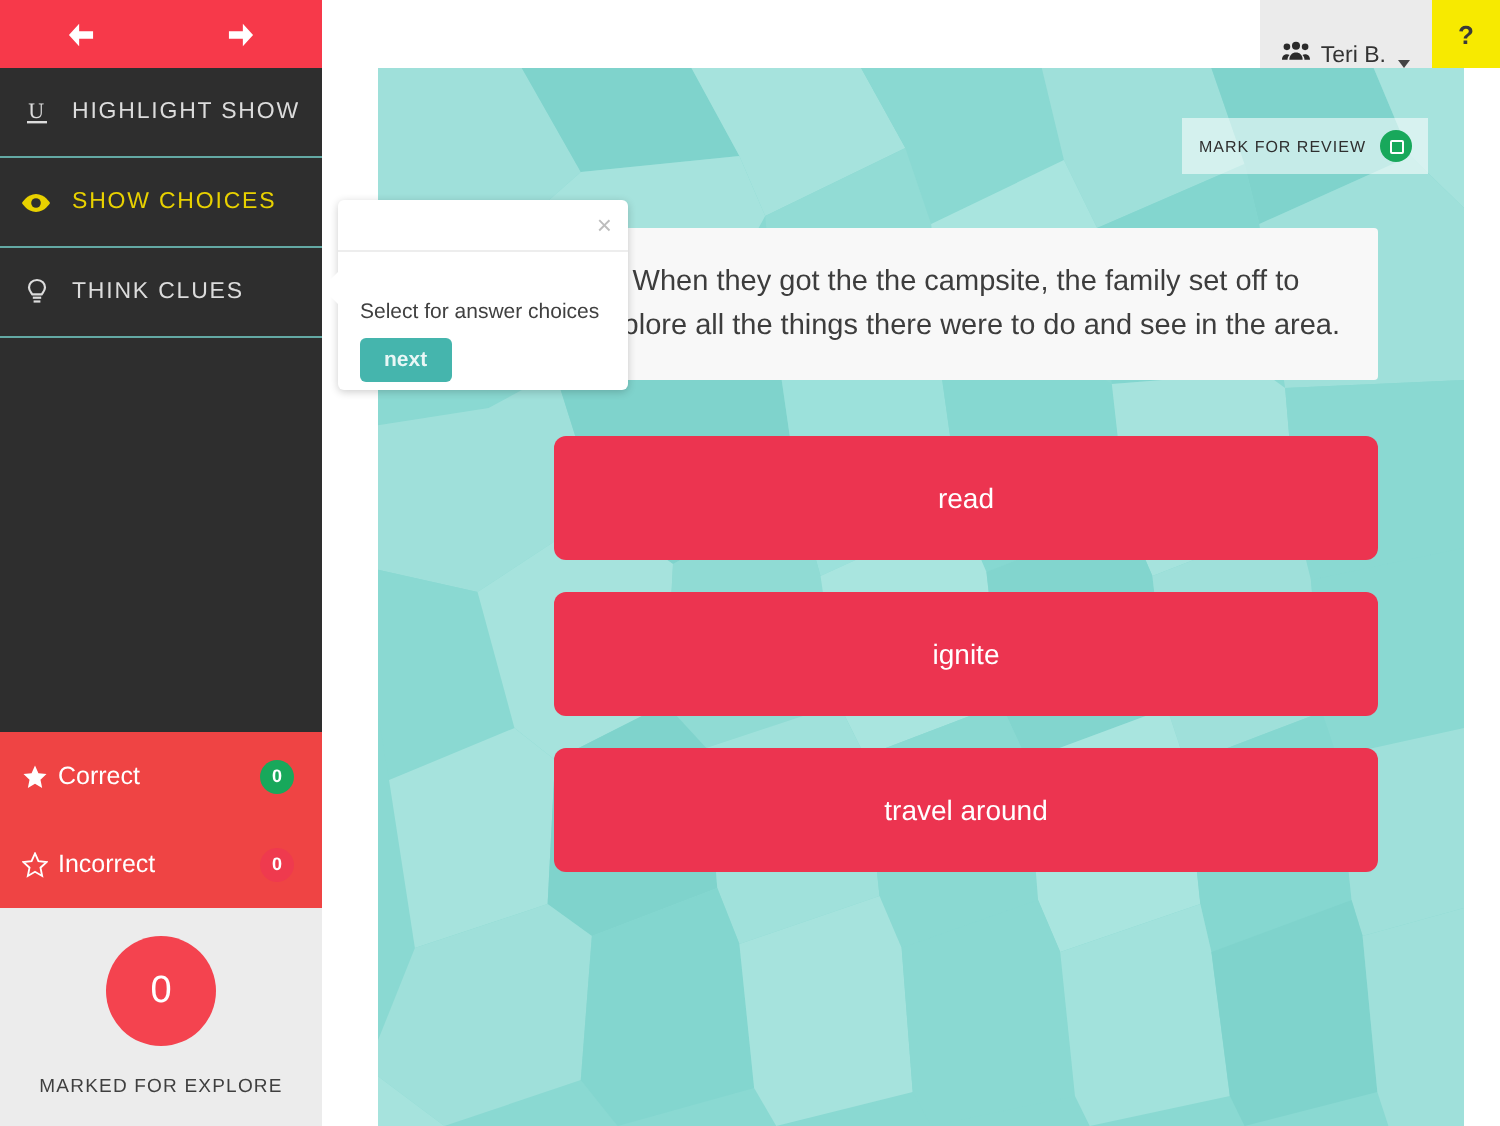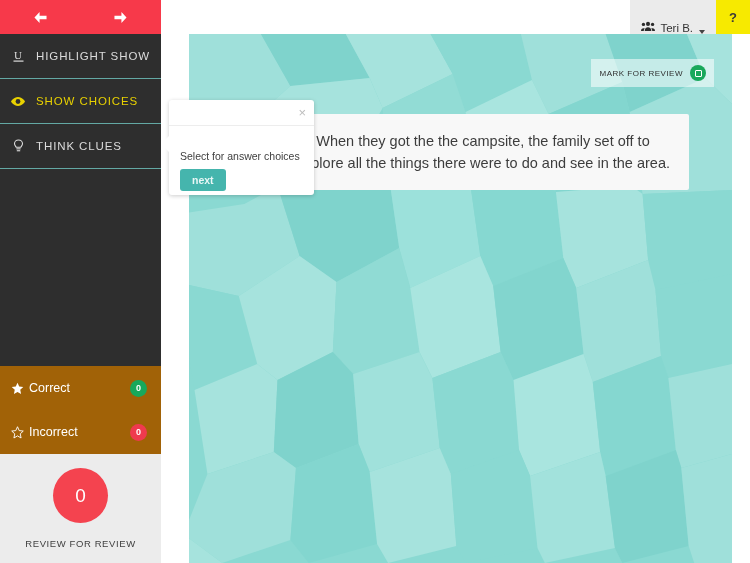--- a/index.html
+++ b/index.html
@@ -43,21 +43,21 @@
     width: 36px; flex: 0 0 36px;
     display: flex; align-items: center; justify-content: center;
     font-size: 12px; color: #dcdcdc;
   }
   .tool-item.active { color: #e8d100; }
   .tool-item.active .t-icon { color: #e8d100; }
   .tool-filler { flex: 1 1 auto; background: #2e2e2e; }
 
   
   .stats {
-    background: #a16207;
+    background: #ef4444;
     flex: 0 0 auto;
     padding: 0;
   }
   .stat-row {
     height: 44px;
     display: flex; align-items: center;
     padding: 0 14px 0 11px;
     color: #ffffff; font-size: 12.5px;
   }
   .stat-row .s-icon {
@@ -290,21 +290,21 @@
             <path d="M7 .8 L8.85 4.95 L13.2 5.45 L9.95 8.45 L10.85 12.9 L7 10.65 L3.15 12.9 L4.05 8.45 L.8 5.45 L5.15 4.95 Z" fill="none" stroke="#ffffff" stroke-width="1"></path>
           </svg>
         </span>
         <span class="s-label">Incorrect</span>
         <span class="badge red">0</span>
       </div>
     </div>
 
     <div class="review-block">
       <div class="review-circle">0</div>
-      <div class="review-caption">REVIEW FOR REVIEW</div>
+      <div class="review-caption">MARKED FOR EXPLORE</div>
     </div>
   </div>
 
   <div class="topbar">
     <div class="user-menu">
       <span>
         <svg width="14" height="11" viewBox="0 0 16 12">
           <circle cx="8" cy="3" r="2.3" fill="#2b2b2b"></circle>
           <circle cx="2.8" cy="3.6" r="1.9" fill="#2b2b2b"></circle>
           <circle cx="13.2" cy="3.6" r="1.9" fill="#2b2b2b"></circle>
@@ -378,20 +378,25 @@
       <span class="mark-toggle">
           <i></i>
         </span>
     </div>
 
 
     <div class="question-box">
       <div class="question-text">When they got the the campsite, the family set off to explore all the things there were to do and see in the area.</div>
     </div>
 
+    <div class="choices">
+      <div class="choice">read</div>
+      <div class="choice">ignite</div>
+      <div class="choice">travel around</div>
+    </div>
   </div>
 
   <div class="popover">
     <div class="popover-head">
       <span class="popover-close">×</span>
     </div>
     <div class="popover-body">
       <div class="popover-text">Select for answer choices</div>
       <div class="popover-next">next</div>
     </div>

